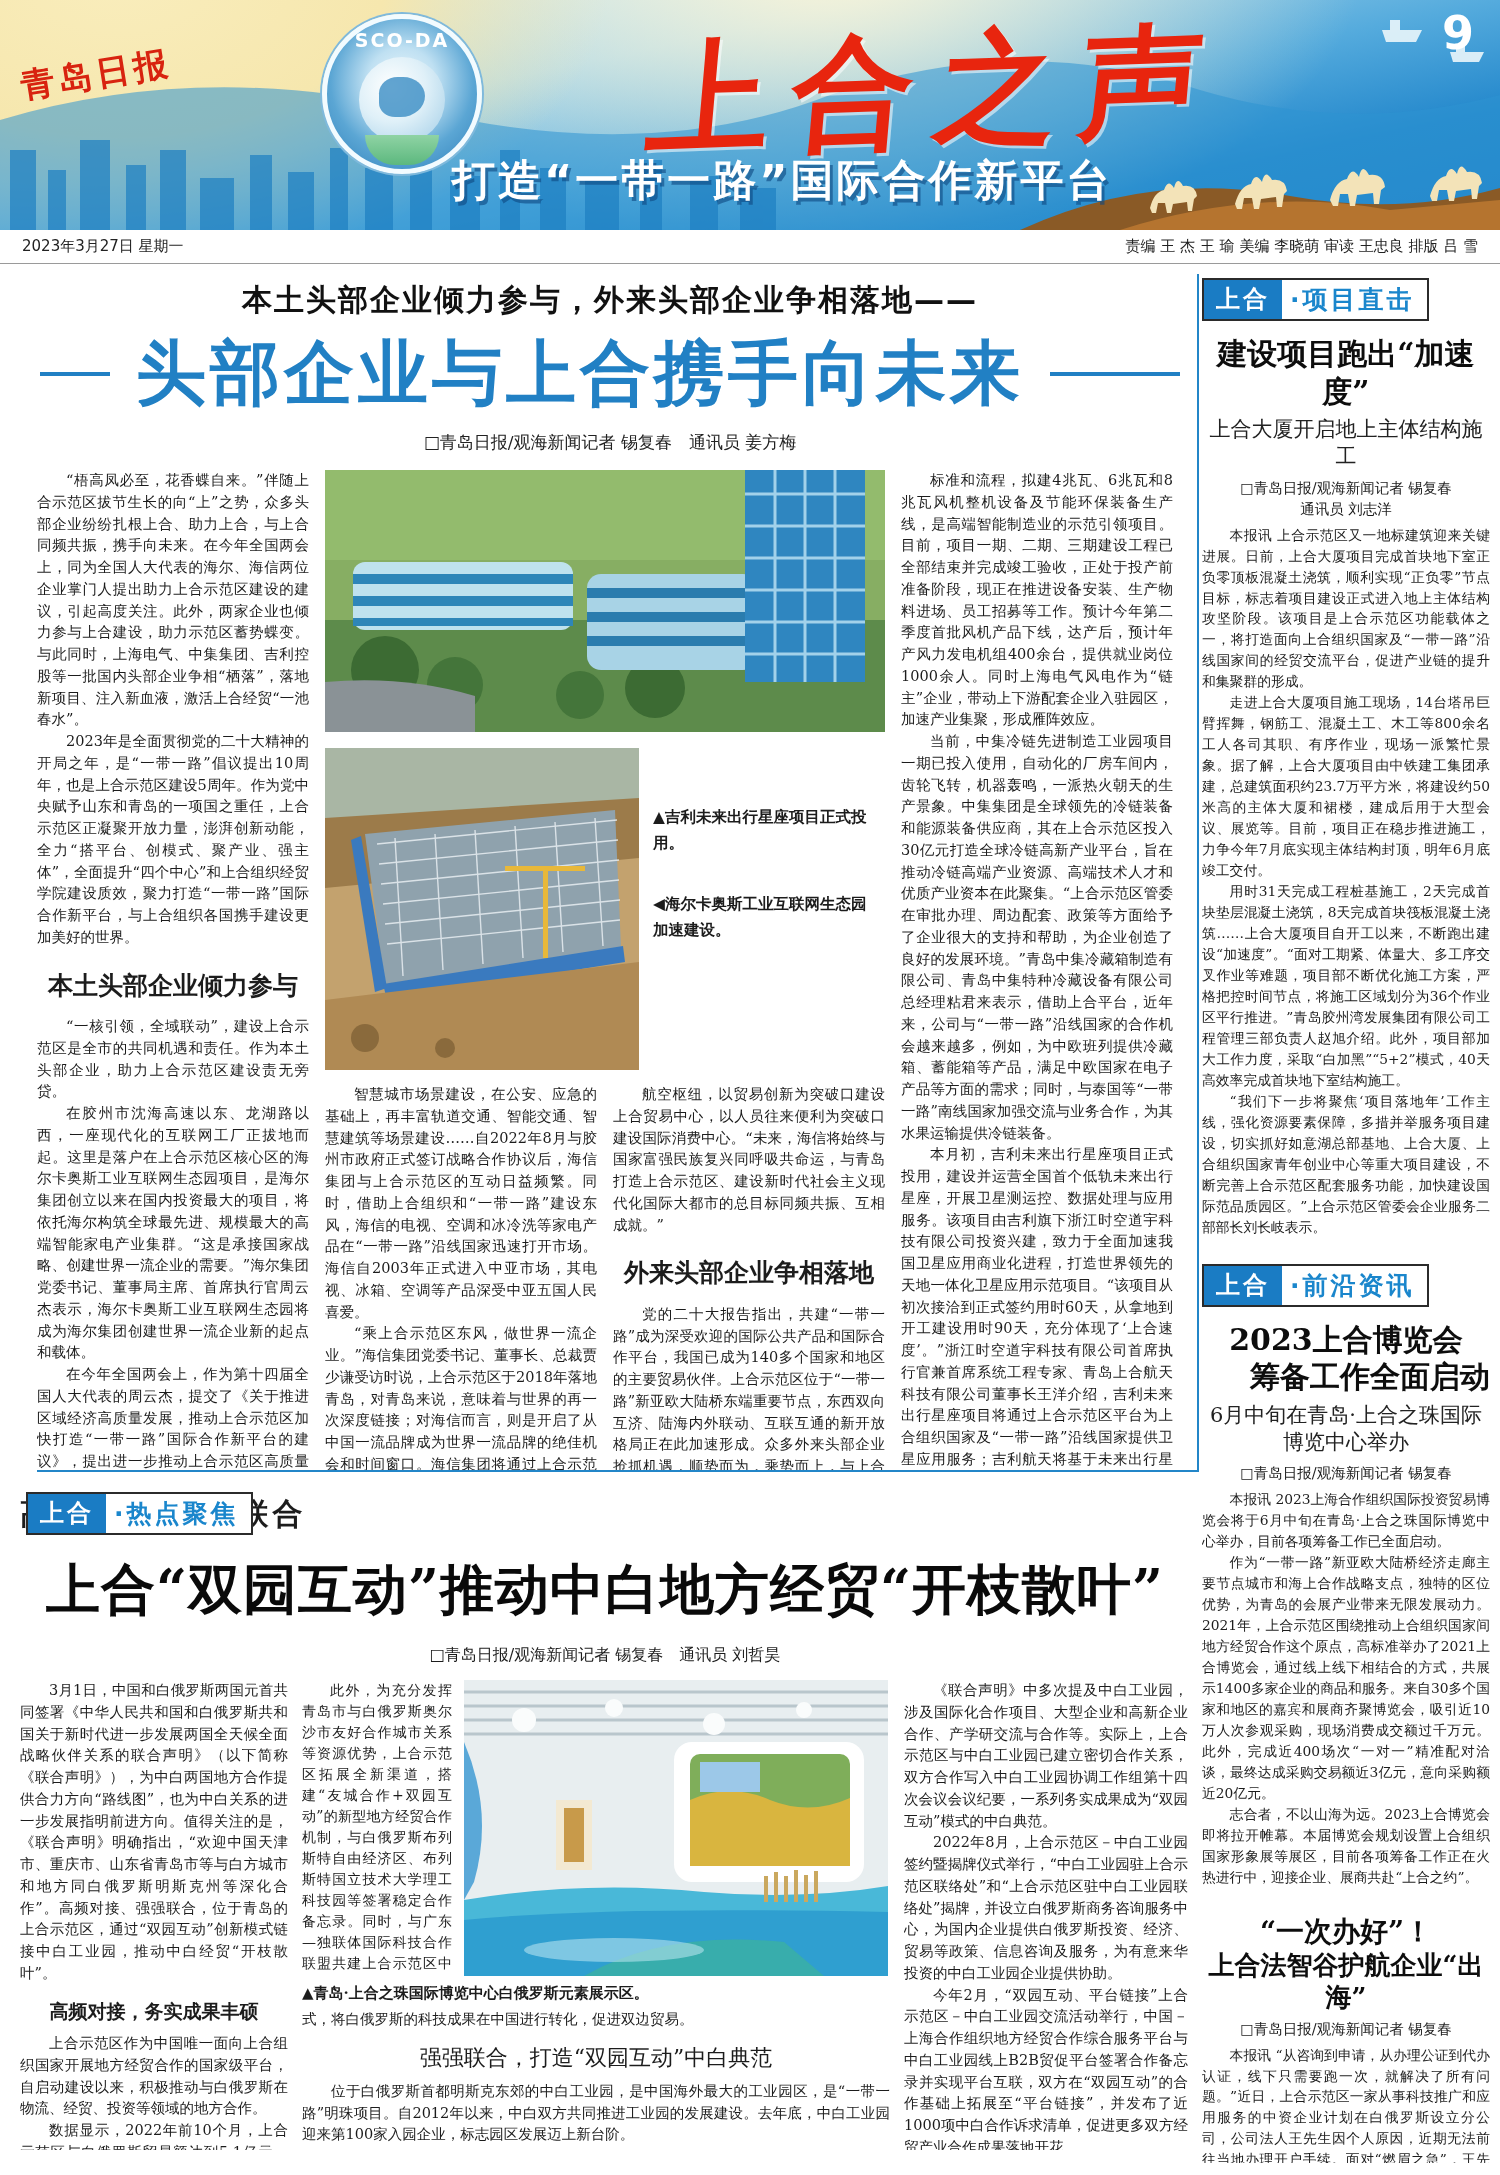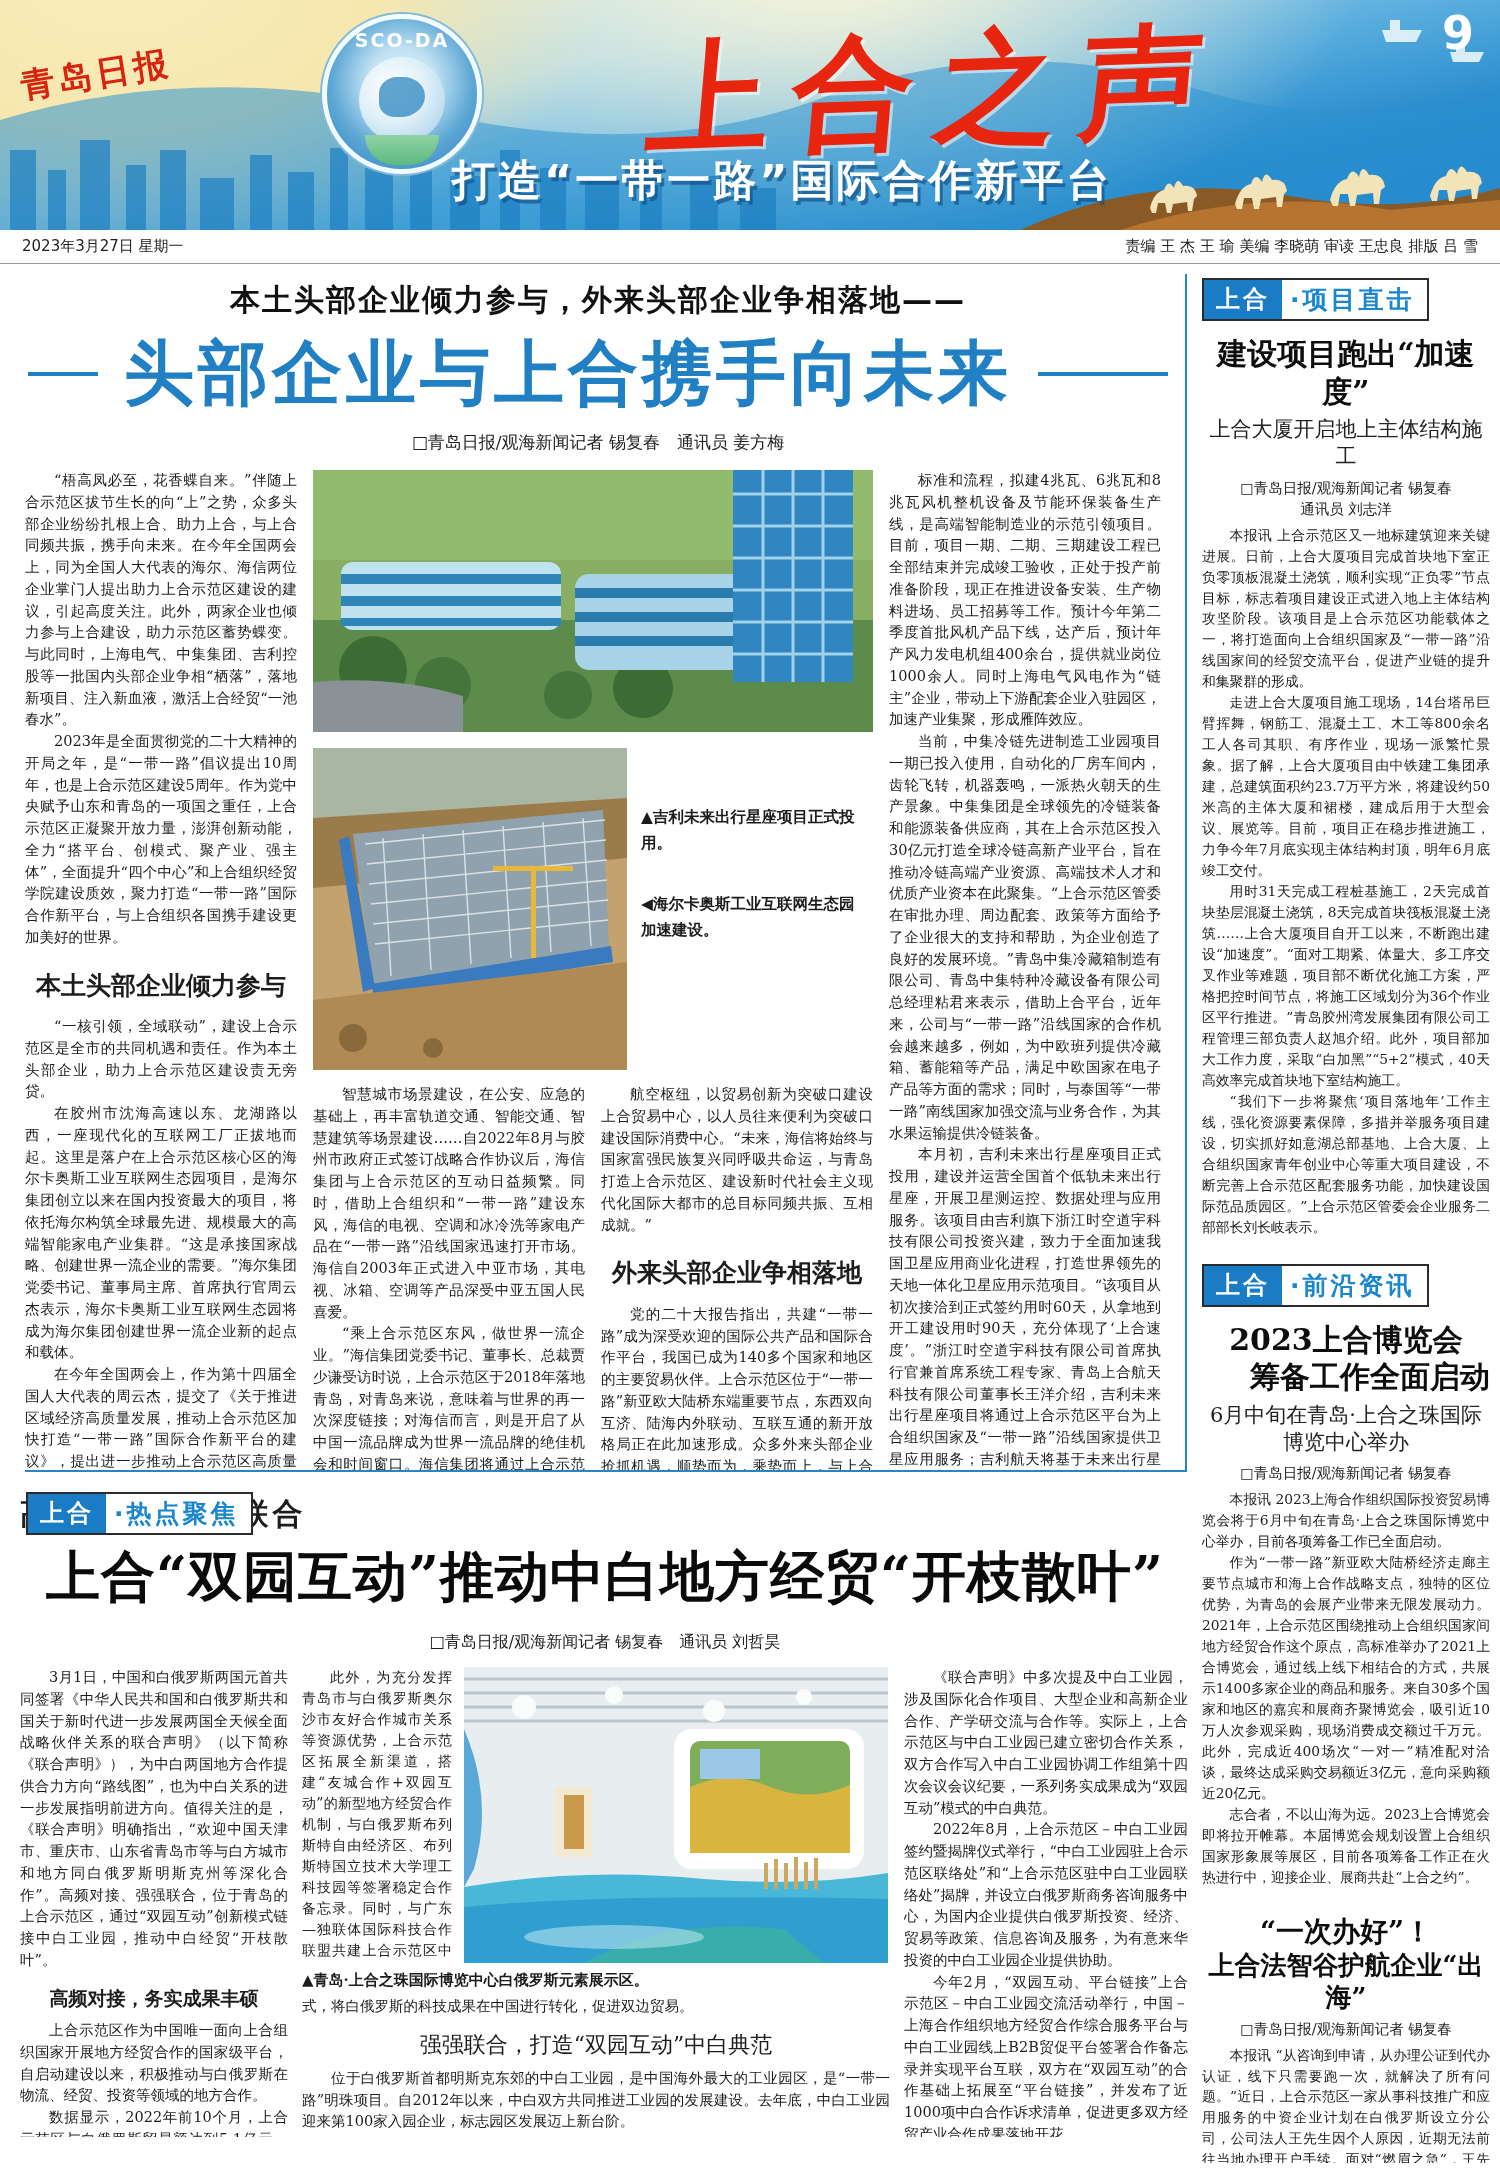--- a/index.html
+++ b/index.html
@@ -43,21 +43,21 @@
 
   
   .body-text p, p[data-name="body-paragraph"] { margin:0; text-indent:2em; text-align:justify; }
   .badge { display:inline-flex; align-items:stretch; border:2px solid #2b2b2b; background:#fff; }
   .badge .tag { background:#1a7cc4; color:#fff; font-family:"DejaVu Sans",sans-serif; font-weight:bold;
             font-size:24px; padding:3px 12px; letter-spacing:3px; }
   .badge .lbl { color:#1a86cc; font-family:"DejaVu Sans",sans-serif; font-weight:bold; font-size:25px;
             padding:3px 12px 3px 8px; letter-spacing:3px; }
 
   
-  .main-art { position:absolute; left:25px; top:274px; width:1162px; height:1198px; box-sizing:border-box;
+  .main-art { position:absolute; left:37px; top:274px; width:1162px; height:1198px; box-sizing:border-box;
             border-right:2px solid #2386c8; border-bottom:2px solid #2386c8; padding:6px 14px 0 0; overflow:hidden; }
   .main-kicker { text-align:center; font-family:"DejaVu Sans",sans-serif; font-weight:bold; font-size:30px;
             color:#111; letter-spacing:2px; }
   .main-headline-row { display:flex; align-items:center; justify-content:center; margin-top:6px; }
   .main-headline-row .rule { height:4px; background:#2180c4; flex:0 0 auto; }
   .rule-l { width:70px; margin-right:26px; }
   .rule-r { width:130px; margin-left:26px; }
   .main-headline { font-size:70px; font-weight:900; color:#2180c4; letter-spacing:4px; white-space:nowrap; }
   .main-byline { text-align:center; font-size:17px; margin-top:10px; color:#222; }
   .main-cols { display:flex; gap:16px; margin-top:16px; height:1010px; overflow:hidden; }
@@ -80,21 +80,21 @@
   .sb-h2 { text-align:center; font-size:21px; color:#222; margin:2px 0 8px; line-height:1.3; }
   .sb-by { text-align:center; font-size:14.5px; margin:2px 0; }
   .sb-body { font-size:13.8px; line-height:1.52; margin-top:6px; }
 
   
   .bottom { position:absolute; left:20px; top:1492px; width:1170px; height:668px; overflow:hidden; }
   .bot-badge { position:absolute; left:6px; top:0; }
   .bot-kicker { text-align:left; font-family:"DejaVu Sans",sans-serif; font-weight:bold; font-size:30px;
             letter-spacing:4px; margin-top:2px; }
   .bot-headline { text-align:center; font-weight:900; font-size:54px; color:#0a0a0a; letter-spacing:1px;
-            margin-top:6px; white-space:nowrap; }
+            margin-top:19px; white-space:nowrap; }
   .bot-byline { text-align:center; font-size:16px; margin-top:18px; }
   .bot-cols { display:flex; gap:14px; margin-top:14px; height:470px; overflow:hidden; }
   .bot-col1 { width:268px; flex:0 0 auto; font-size:14.5px; line-height:1.5; overflow:hidden; }
   .bot-mid { width:588px; flex:0 0 auto; overflow:hidden; }
   .bot-col4 { width:284px; flex:0 0 auto; font-size:14.5px; line-height:1.5; overflow:hidden; }
   .bot-sub1 { text-align:center; font-family:"DejaVu Sans",sans-serif; font-weight:bold; font-size:19px; margin:12px 0 8px; }
   .bot-mid-top { display:flex; gap:12px; }
   .bot-strip { width:150px; height:296px; font-size:14px; line-height:1.5; overflow:hidden; flex:0 0 auto; }
   .photo3 { width:424px; height:296px; flex:0 0 auto; }
   .bot-cap { font-size:15px; font-weight:bold; margin-top:8px; }

